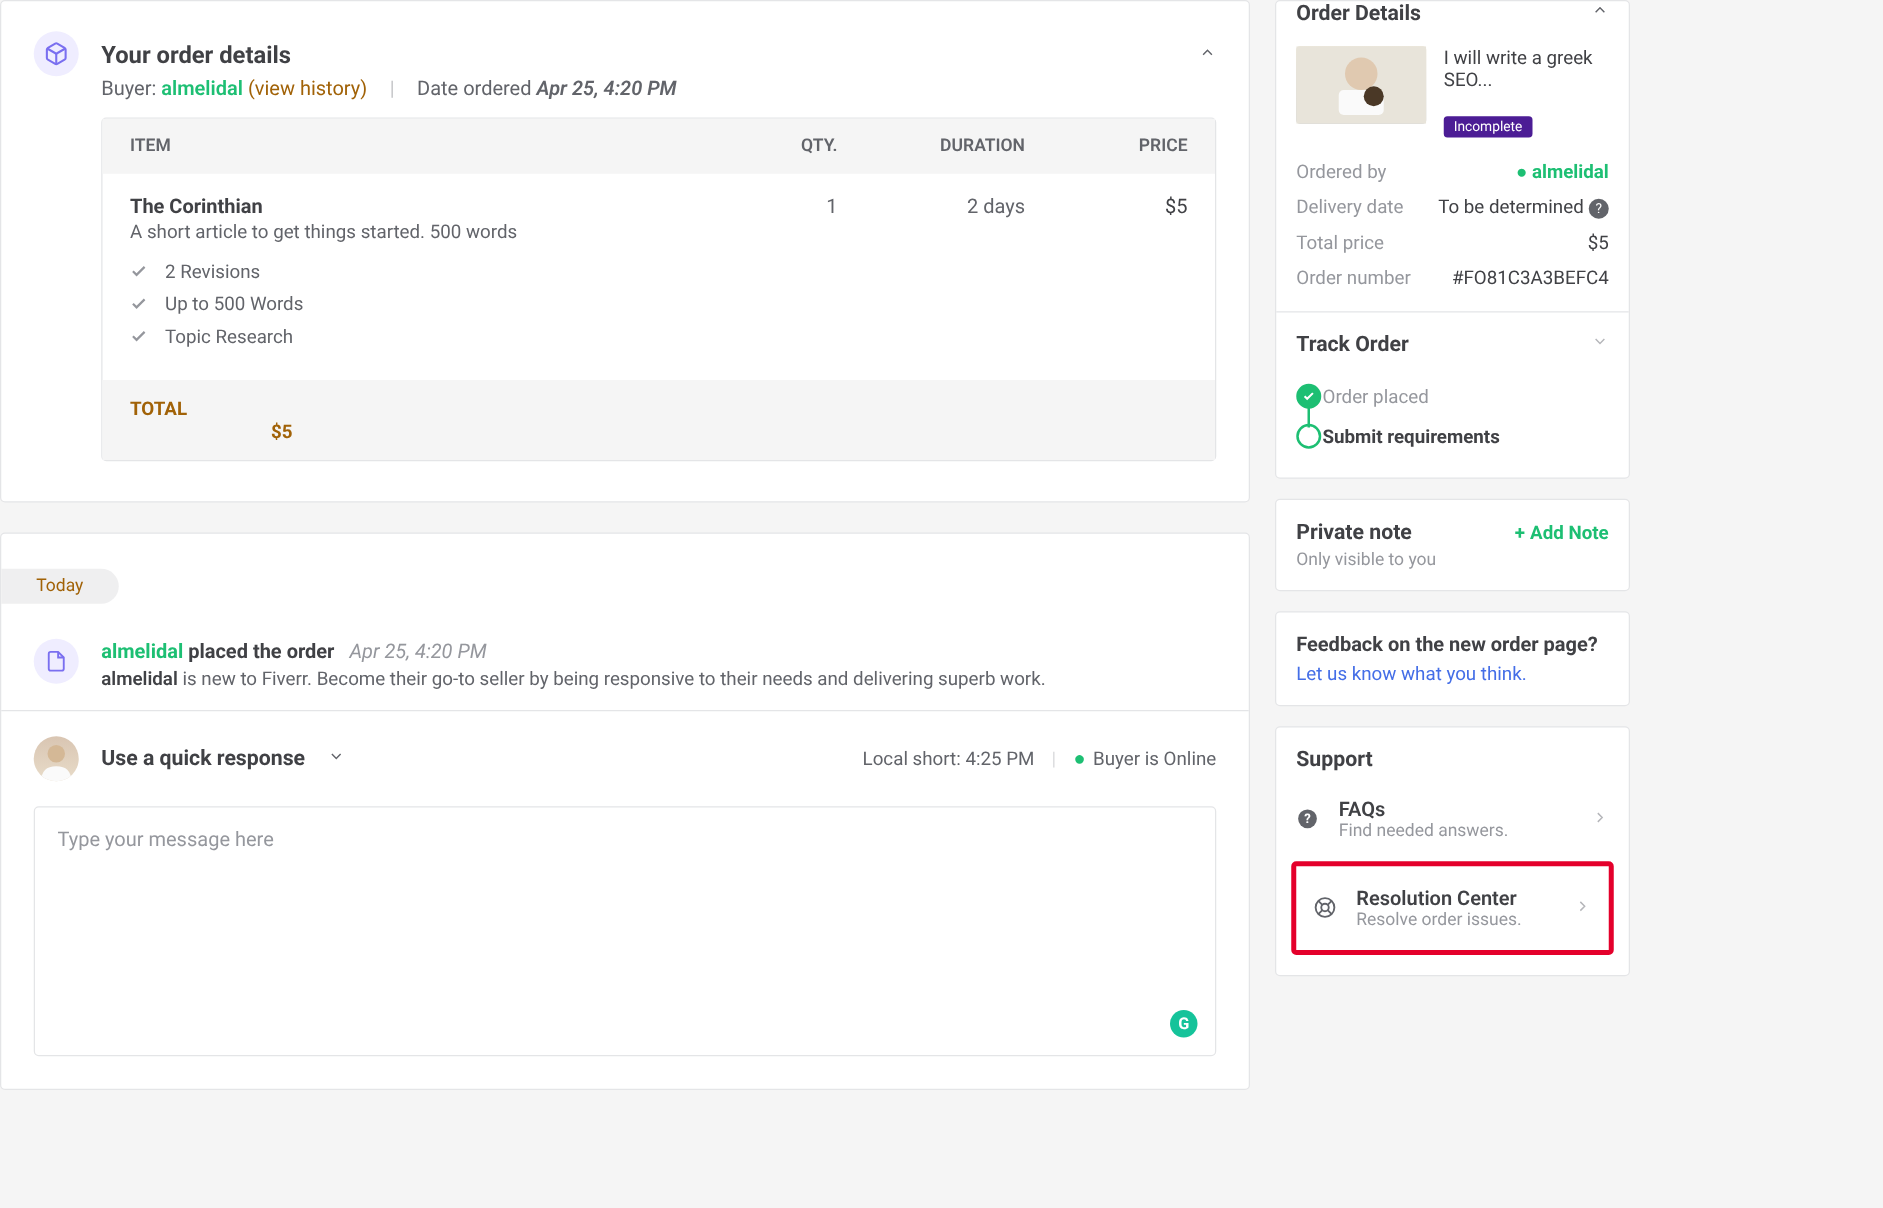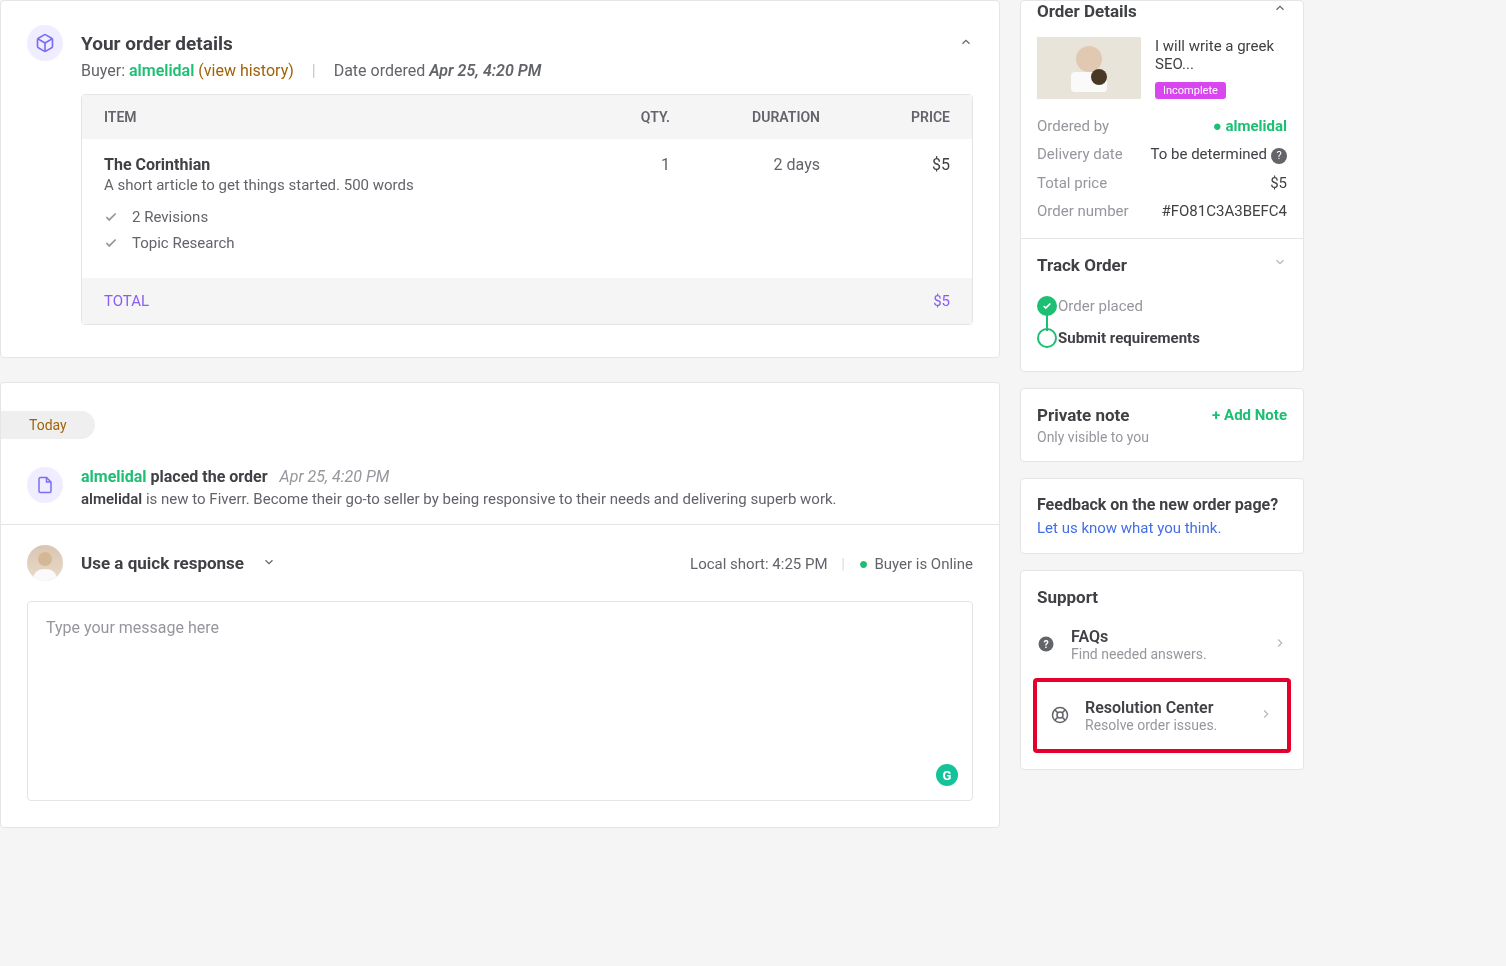--- a/index.html
+++ b/index.html
@@ -29,21 +29,21 @@
   .thead .c-price { width: 130px; text-align: right; }
   .tbody { padding: 16px 22px 18px 22px; display:flex; }
   .tbody .c-item { flex: 1; }
   .tbody .c-qty { width: 90px; text-align: right; color:#62646a; font-size:16px; }
   .tbody .c-dur { width: 150px; text-align: right; color:#62646a; font-size:16px; }
   .tbody .c-price { width: 130px; text-align: right; color:#404145; font-size:16px; }
   .item-name { font-weight: 700; color: #404145; font-size: 16px; margin-bottom: 2px; }
   .item-desc { color: #62646a; font-size: 15px; margin-bottom: 14px; }
   .feat { display: flex; align-items: center; gap: 14px; color: #62646a; font-size: 15px; margin-bottom: 8px; }
   .feat svg { width: 14px; height: 14px; }
-  .tfoot { display:flex; background:#f5f5f5; padding:14px 22px; font-size:15px; font-weight:400; color:#8b5cf6; }
+  .tfoot { display:flex; background:#f5f5f5; padding:14px 22px; font-size:15px; font-weight:700; color:#a16207;flex-direction:column; }
   .tfoot .c-total { flex:1; }
   .tfoot .c-totalval { width:130px; text-align:right; }
 
   
   .activity-card { background:#fff; border: 1px solid #e4e5e7; border-radius:4px; padding: 0; }
   .today-pill { display:inline-block; background:#efeff0; border-radius: 0 50px 50px 0; padding: 6px 28px 6px 28px; color:#a16207; font-size:14px; margin: 28px 0 18px 0; }
   .activity-row { display:flex; gap:18px; padding: 10px 26px 16px 26px; border-bottom:1px solid #e4e5e7; }
   .doc-icon { width:36px; height:36px; background:#efedff; border-radius:50%; display:flex; align-items:center; justify-content:center; }
   .activity-text { flex:1; }
   .activity-line1 { font-size:16px; color:#404145; font-weight:700; margin-bottom:4px; }
@@ -66,21 +66,21 @@
   .gram-icon { position:absolute; right:14px; bottom:14px; width:22px; height:22px; background:#15c39a; border-radius:50%; display:flex; align-items:center; justify-content:center; color:#fff; font-size:13px; font-weight:700; }
 
   
   .side-card { background:#fff; border:1px solid #e4e5e7; border-radius:4px; margin-bottom:16px; }
   .side-section-title { font-size:17px; font-weight:700; color:#404145; }
   .sd1 { padding:0 16px 18px 16px; }
   .sd1-top { display:flex; align-items:flex-start; justify-content:space-between; padding-bottom: 16px;}
   .gig-row { display:flex; gap:14px; margin-bottom:18px; }
   .gig-thumb { width:104px; height:62px; background: linear-gradient(#e8e0d0,#ccc); border-radius:3px; display:flex; align-items:center; justify-content:center; position:relative; }
   .gig-info { flex:1; font-size:15px; color:#404145; }
-  .status-badge { background:#d946ef; color:#fff; font-size:11px; padding:2px 8px; border-radius:3px; display:inline-block; margin-top:9px; }
+  .status-badge { background:#4c1d95; color:#fff; font-size:11px; padding:2px 8px; border-radius:3px; display:inline-block; margin-top:20px; }
   .meta-row { display:flex; justify-content:space-between; font-size:15px; color:#95979d; margin-bottom:10px; }
   .meta-row .val { color:#404145; }
   .meta-row .val-green { color:#1dbf73; font-weight:700; }
   .help-icon { display:inline-flex; width:16px; height:16px; background:#62646a; color:#fff; border-radius:50%; font-size:11px; align-items:center; justify-content:center; margin-left:4px; }
 
   .sd-sect { padding:16px; border-top:1px solid #e4e5e7;}
   .sd-sect-first { border-top:none; }
   .sd-head { display:flex; align-items:flex-start; justify-content:space-between; margin-bottom:16px; }
   .track-steps { }
   .track-step { display:flex; align-items:center; gap:1px; margin-bottom:2px; position:relative; }
@@ -155,20 +155,26 @@
             <div class="feat">
               <svg viewBox="0 0 24 24" fill="none" stroke="#95979d" stroke-width="3">
                   <polyline points="20 6 9 17 4 12"></polyline>
                 </svg>
               <span>2 Revisions</span>
             </div>
             <div class="feat">
               <svg viewBox="0 0 24 24" fill="none" stroke="#95979d" stroke-width="3">
                   <polyline points="20 6 9 17 4 12"></polyline>
                 </svg>
+              <span>Up to 500 Words</span>
+            </div>
+            <div class="feat">
+              <svg viewBox="0 0 24 24" fill="none" stroke="#95979d" stroke-width="3">
+                  <polyline points="20 6 9 17 4 12"></polyline>
+                </svg>
               <span>Topic Research</span>
             </div>
           </div>
           <div class="c-qty">1</div>
           <div class="c-dur">2 days</div>
           <div class="c-price">$5</div>
         </div>
         <div class="tfoot">
           <div class="c-total">TOTAL</div>
           <div class="c-totalval">$5</div>

